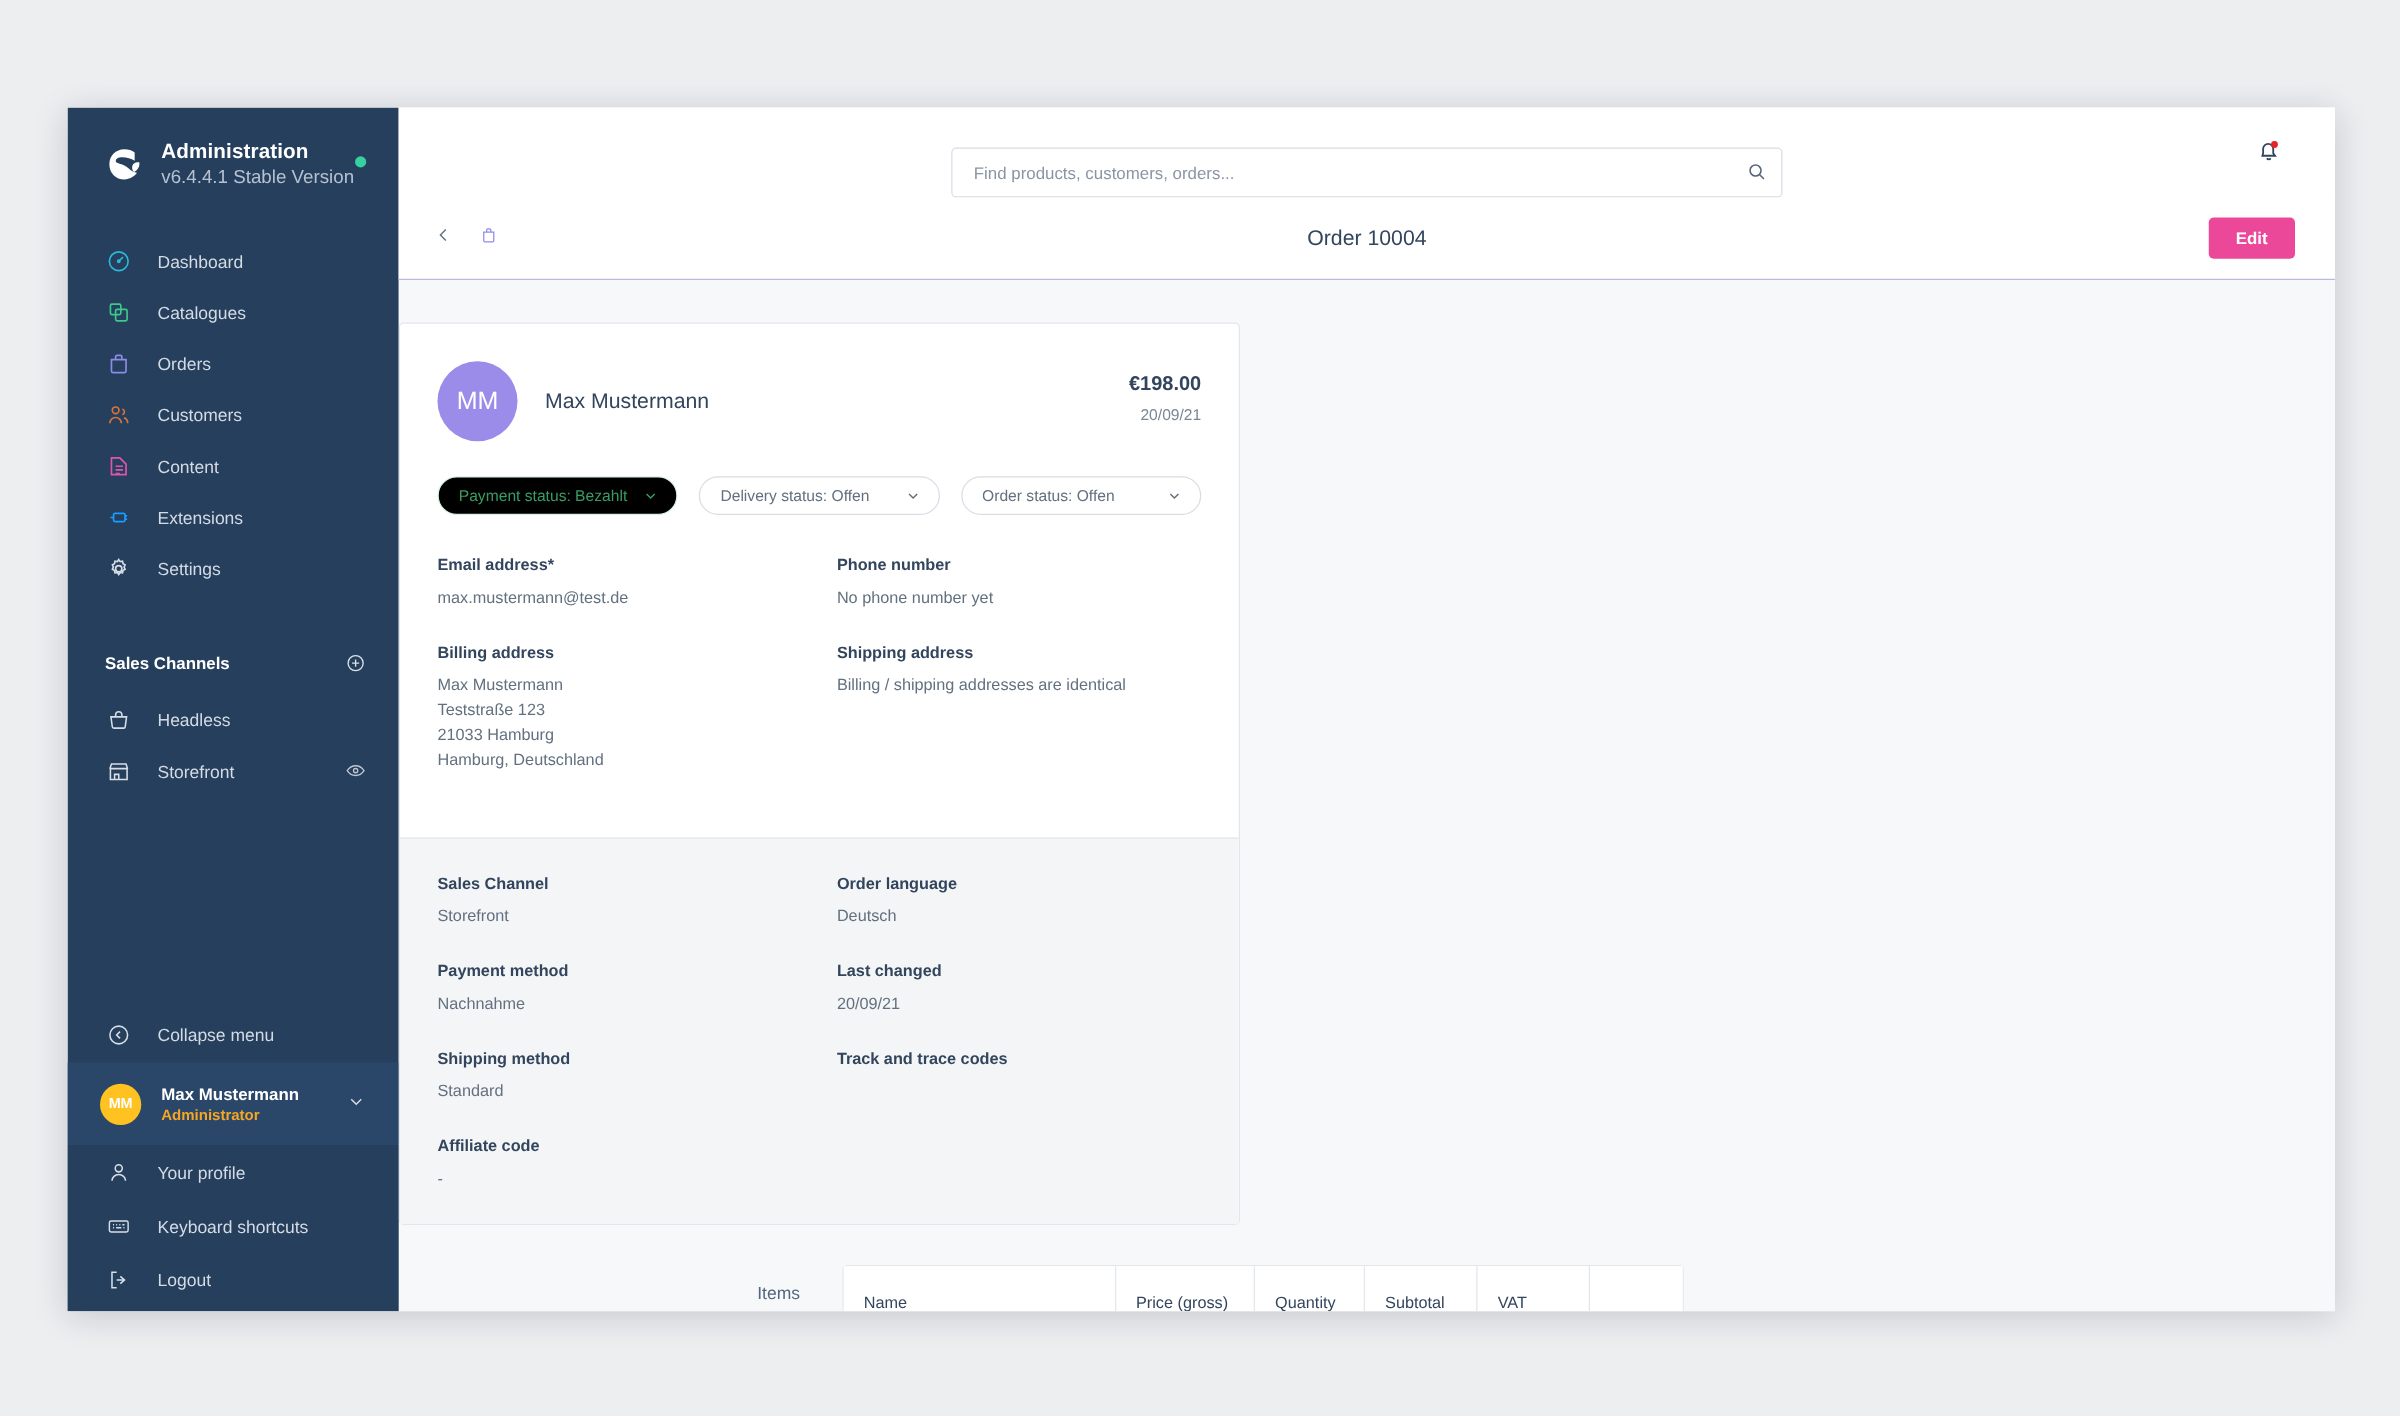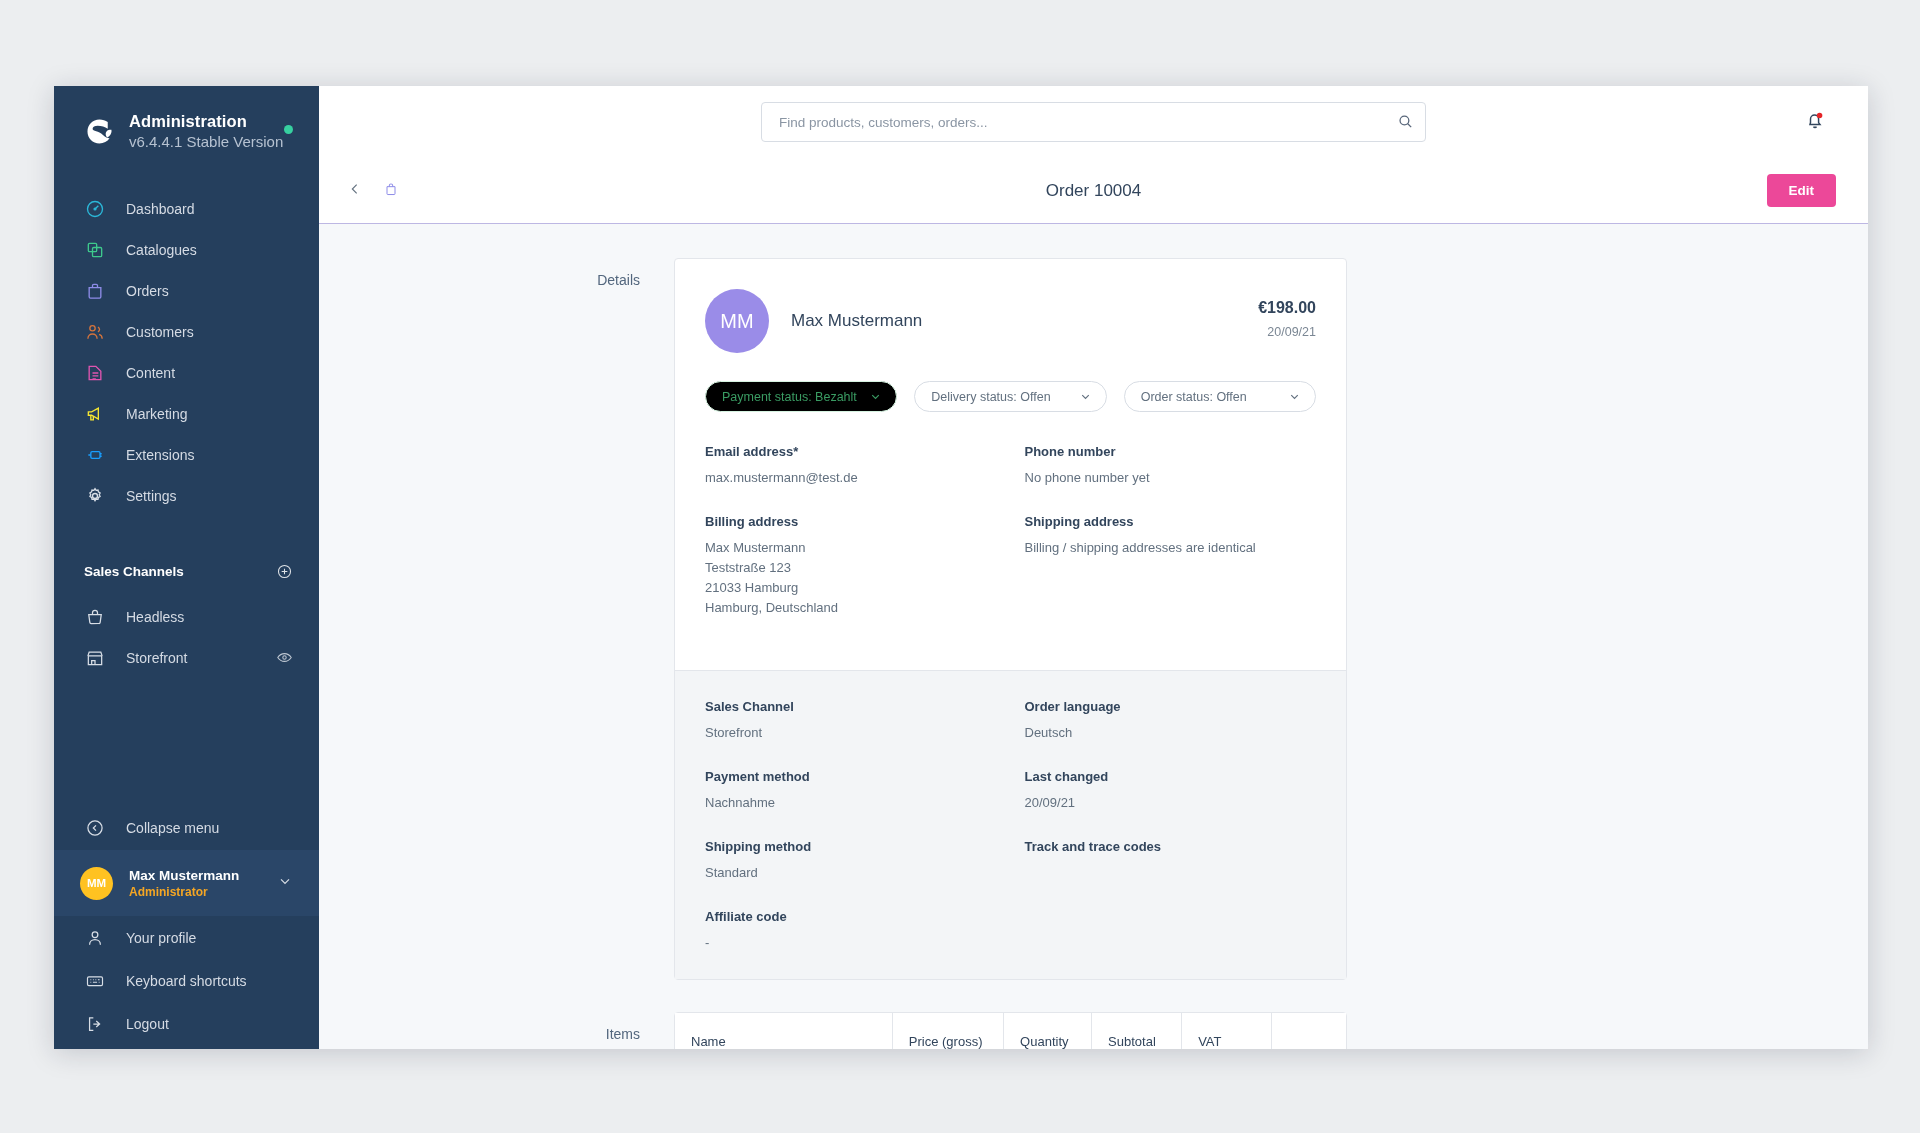--- a/index.html
+++ b/index.html
@@ -123,21 +123,21 @@
   .main {
     flex: 1 1 auto;
     display: flex; flex-direction: column;
     background: #f6f8fa;
     min-width: 0;
     position: relative;
   }
   .topbar {
     height: 72px; flex: 0 0 72px;
     background: #ffffff;
-    display: flex; align-items: center;
+    display: flex; align-items: flex-end;
     position: relative;
   }
   .search-wrap {
     width: 665px;
     margin: 0 auto;
     position: relative;
   }
   .search-input {
     width: 100%; height: 40px;
     border: 1px solid #d8dde4;
@@ -391,29 +391,20 @@
       <div class="sb-item">
         <span class="sb-ic">
           <svg viewBox="0 0 24 24" fill="none" stroke="#e055b0" stroke-width="1.6">
             <path d="M5 4h8l6 6v10H5z"></path>
               <path d="M9 12h7M9 15.5h7M9 19h4"></path>
           </svg>
         </span>
         <span class="sb-label">Content</span>
       </div>
 
-      <div class="sb-item">
-        <span class="sb-ic">
-          <svg viewBox="0 0 24 24" fill="none" stroke="#f5e632" stroke-width="1.6">
-            <path d="M4 9.5h4l8-4.5v13l-8-4.5H4z"></path>
-              <path d="M7 14.5V19h3v-4.5"></path>
-          </svg>
-        </span>
-        <span class="sb-label">Marketing</span>
-      </div>
 
       <div class="sb-item">
         <span class="sb-ic">
           <svg viewBox="0 0 24 24" fill="none" stroke="#189eff" stroke-width="1.6">
             <rect x="7" y="8" width="11" height="8" rx="1.5"></rect>
               <path d="M4 12h3M18 10.5h2M18 13.5h2"></path>
           </svg>
         </span>
         <span class="sb-label">Extensions</span>
       </div>
@@ -566,21 +557,20 @@
           </span>
         </span>
       </div>
       <div class="smartbar-title">Order 10004</div>
       <button class="btn-primary">Edit</button>
     </div>
 
     <div class="content">
 
       <div class="row">
-        <div class="row-label">Details</div>
         <div class="card">
 
           <div class="card-top">
             <div class="card-head">
               <span class="avatar-lg">MM</span>
               <span class="cust-name">Max Mustermann</span>
               <div class="price-block">
                 <div class="price">€198.00</div>
                 <div class="price-date">20/09/21</div>
               </div>

